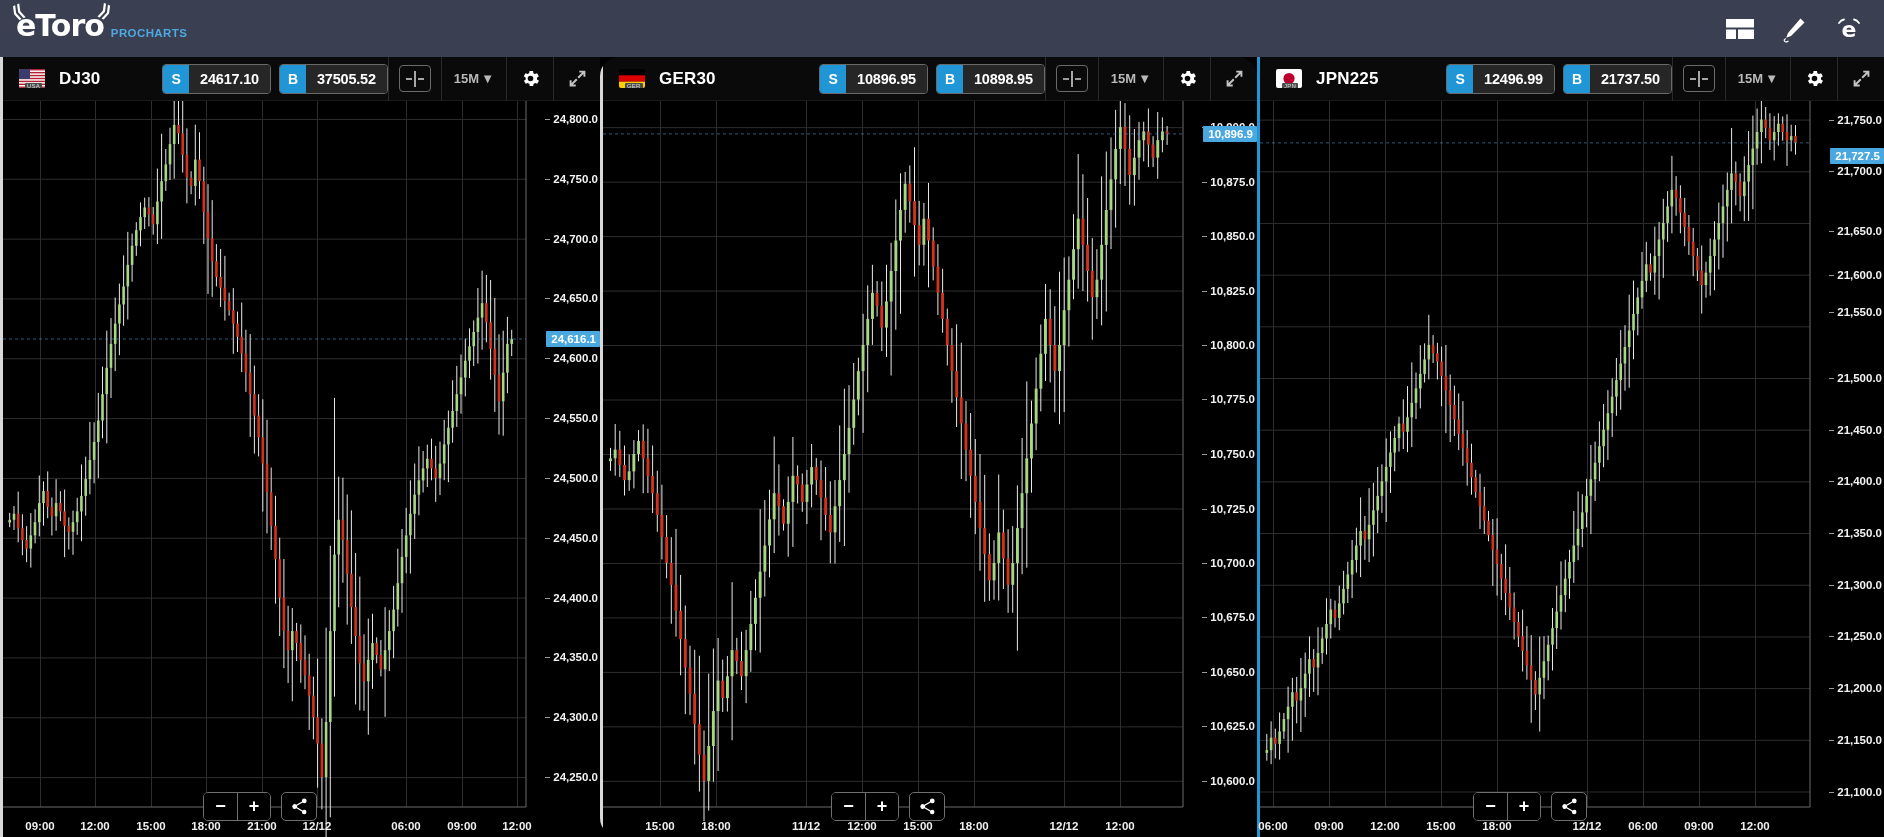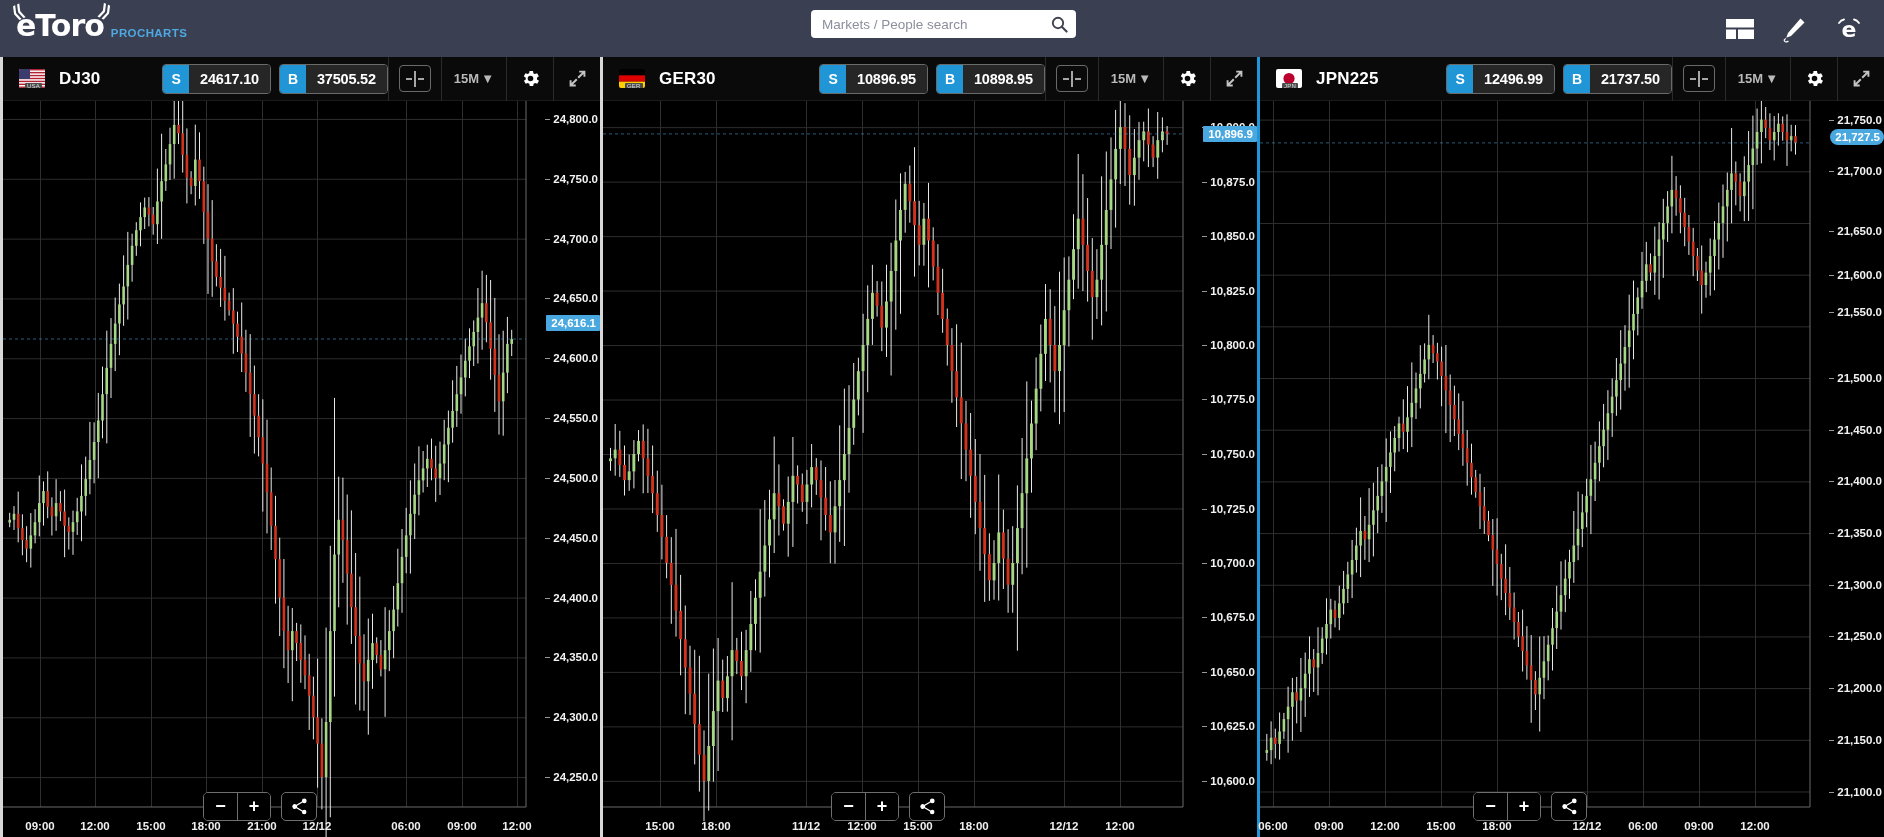--- a/index.html
+++ b/index.html
@@ -54,21 +54,21 @@
   #topbar-right {
     position: absolute; right: 12px; top: 0; height: 57px;
     display: flex; align-items: center; gap: 26px; padding-right: 8px;
   }
   .tb-icon { cursor: pointer; display: flex; align-items: center; justify-content: center; }
 
   
   #panels { position: absolute; left: 0; top: 57px; width: 1884px; height: 780px; display: flex; }
   .panel { position: relative; height: 780px; background: #000; overflow: hidden; }
   .panel.p1 { width: 600px; }
-  .panel.p2 { width: 657px; }
+  .panel.p2 { width: 657px; border-radius: 19px; }
   .panel.p3 { width: 627px; }
   .panel-sep { position: absolute; left: 0; top: 0; width: 3px; height: 780px; background: #d8d8d8; }
   .panel.active .panel-sep { background: #2196d6; }
   .panel.p3 .panel-sep { background: #2196d6; }
 
   
   .p-head {
     position: absolute; left: 3px; top: 0; right: 0; height: 44px;
     background: #0a0a0a; display: flex; align-items: center;
     border-bottom: 1px solid #1a1a1a;
@@ -158,29 +158,20 @@
 <body>
 
 <div id="topbar">
   <div id="brand">
     <div id="logo-mark">
       <span class="horn-l">⟪</span><span>eToro</span><span class="horn-r">⟫</span>
     </div>
     <div id="brand-sub">PROCHARTS</div>
   </div>
 
-  <div id="search-wrap">
-    <input id="search-input" type="text" placeholder="Markets / People search" style="">
-    <button id="search-btn">
-      <svg width="17" height="17" viewBox="0 0 17 17">
-        <circle cx="7" cy="7" r="5.2" fill="none" stroke="#3f4350" stroke-width="1.9"></circle>
-        <line x1="10.8" y1="10.8" x2="15.6" y2="15.6" stroke="#3f4350" stroke-width="2.1" stroke-linecap="round"></line>
-      </svg>
-    </button>
-  </div>
 
   <div id="topbar-right">
     <div class="tb-icon">
       <svg width="28" height="24" viewBox="0 0 28 24">
         <rect x="0" y="2" width="28" height="8.5" fill="#fff"></rect>
         <rect x="0" y="12.5" width="10" height="9.5" fill="#fff"></rect>
         <rect x="12" y="12.5" width="16" height="9.5" fill="#fff"></rect>
       </svg>
     </div>
     <div class="tb-icon">
@@ -530,21 +521,21 @@
           <div class="ytick" style="top:137.6px;"><span class="dash"></span>24,700.0</div>
           <div class="ytick" style="top:197.4px;"><span class="dash"></span>24,650.0</div>
           <div class="ytick" style="top:257.3px;"><span class="dash"></span>24,600.0</div>
           <div class="ytick" style="top:317.1px;"><span class="dash"></span>24,550.0</div>
           <div class="ytick" style="top:376.9px;"><span class="dash"></span>24,500.0</div>
           <div class="ytick" style="top:436.8px;"><span class="dash"></span>24,450.0</div>
           <div class="ytick" style="top:496.6px;"><span class="dash"></span>24,400.0</div>
           <div class="ytick" style="top:556.4px;"><span class="dash"></span>24,350.0</div>
           <div class="ytick" style="top:616.3px;"><span class="dash"></span>24,300.0</div>
           <div class="ytick" style="top:676.1px;"><span class="dash"></span>24,250.0</div>
-          <div class="ylive" style="top:222px;">24,616.1</div>
+          <div class="ylive" style="top:238.0px;">24,616.1</div>
         </div>
         <div class="xaxis">
           <div class="xtick" style="left:37.0px;">09:00</div>
           <div class="xtick" style="left:92.0px;">12:00</div>
           <div class="xtick" style="left:148.0px;">15:00</div>
           <div class="xtick" style="left:203.0px;">18:00</div>
           <div class="xtick" style="left:259.0px;">21:00</div>
           <div class="xtick" style="left:314.0px;">12/12</div>
           <div class="xtick" style="left:403.0px;">06:00</div>
           <div class="xtick" style="left:459.0px;">09:00</div>
@@ -1257,21 +1248,21 @@
           <div class="ytick" style="top:211px;"><span class="dash"></span>21,550.0</div>
           <div class="ytick" style="top:277.0px;"><span class="dash"></span>21,500.0</div>
           <div class="ytick" style="top:328.7px;"><span class="dash"></span>21,450.0</div>
           <div class="ytick" style="top:380.4px;"><span class="dash"></span>21,400.0</div>
           <div class="ytick" style="top:432.1px;"><span class="dash"></span>21,350.0</div>
           <div class="ytick" style="top:483.8px;"><span class="dash"></span>21,300.0</div>
           <div class="ytick" style="top:535.4px;"><span class="dash"></span>21,250.0</div>
           <div class="ytick" style="top:587.1px;text-align:right;"><span class="dash"></span>21,200.0</div>
           <div class="ytick" style="top:638.8px;"><span class="dash"></span>21,150.0</div>
           <div class="ytick" style="top:690.5px;"><span class="dash"></span>21,100.0</div>
-          <div class="ylive" style="top:36px;border-radius:8px;">21,727.5</div>
+          <div class="ylive" style="top:55px;">21,727.5</div>
         </div>
         <div class="xaxis">
           <div class="xtick" style="left:13.0px;">06:00</div>
           <div class="xtick" style="left:69.0px;">09:00</div>
           <div class="xtick" style="left:125.0px;">12:00</div>
           <div class="xtick" style="left:181.0px;">15:00</div>
           <div class="xtick" style="left:237.0px;">18:00</div>
           <div class="xtick" style="left:327.0px;">12/12</div>
           <div class="xtick" style="left:383.0px;">06:00</div>
           <div class="xtick" style="left:439.0px;">09:00</div>

